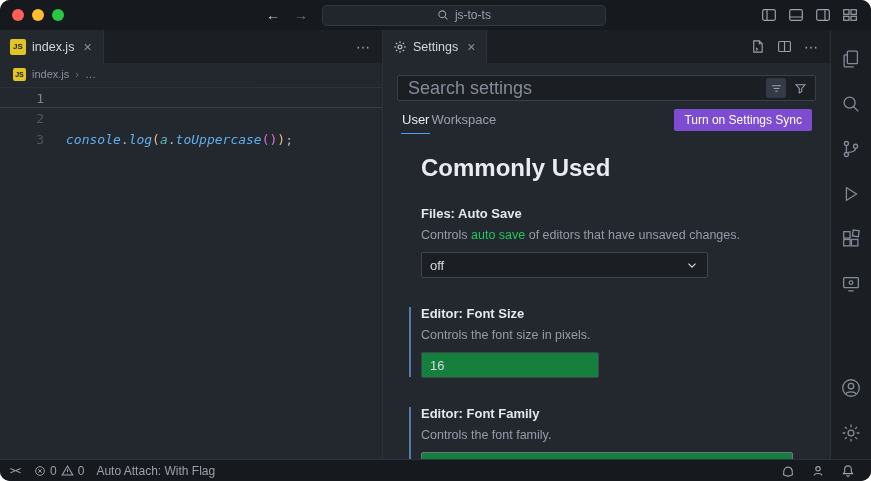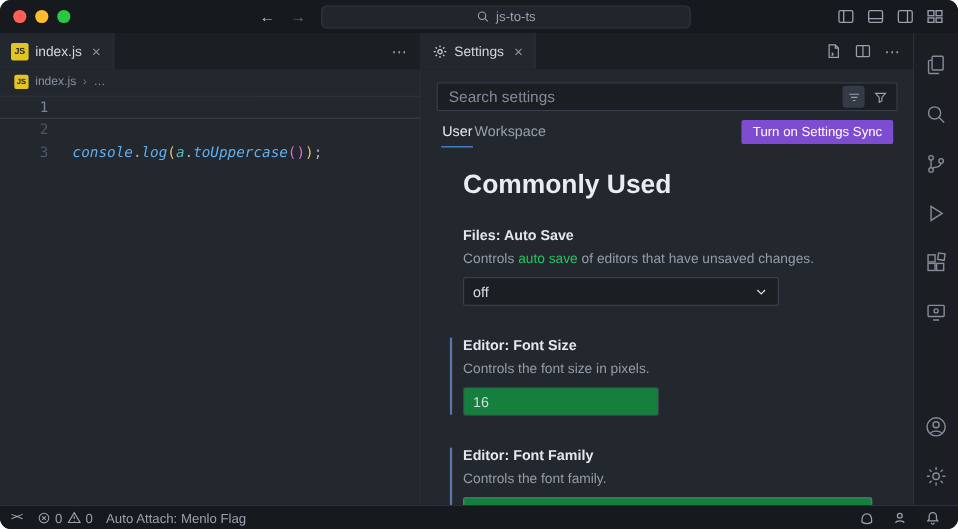--- a/index.html
+++ b/index.html
@@ -15,21 +15,21 @@
   
   .titlebar { flex:0 0 30px; background:#16191e; display:flex; align-items:center; }
   .traffic { display:flex; gap:8px; padding:0 10px 0 12px; }
   .light { width:12px; height:12px; border-radius:50%; display:inline-block; }
   .light.red { background:#ff5f57; } .light.yellow { background:#febc2e; } .light.green { background:#28c840; }
   .tb-spacer-a { flex:1.35; } .tb-spacer-b { flex:1; }
   .nav { display:flex; gap:14px; margin-right:14px; font-size:14px; }
   .nav-btn { color:#c3c9d3; cursor:default; }
   .nav-btn.fwd { color:#6b7280; }
   .search-pill {
-    width:336px; height:21px; background:#21252c; border:1px solid #33383f; border-radius:5px;
+    width:284px; height:21px; background:#21252c; border:1px solid #33383f; border-radius:5px;
     display:flex; align-items:center; justify-content:center; gap:6px;
     color:#9aa1ac; font-size:12px;
   }
   .layout-icons { display:flex; gap:11px; padding:0 13px; color:#9aa1ac; align-items:center; }
 
   
   .main { flex:1; display:flex; min-height:0; }
 
   .left-group { flex:0 0 383px; display:flex; flex-direction:column; border-right:1px solid #2b3039; background:#23272e; min-width:0; }
   .right-group { flex:1; display:flex; flex-direction:column; background:#23272e; min-width:0; }
@@ -63,21 +63,21 @@
   .tok-paren1 { color:#e6c07b; }
   .tok-paren2 { color:#d670d6; }
 
   
   .settings-pane { flex:1; display:flex; flex-direction:column; padding:0 14px; min-height:0; }
   .settings-search {
     margin-top:12px; flex:0 0 26px; background:#1b1e23; border:1px solid #3a404b; border-radius:2px;
     display:flex; align-items:center; padding:0 5px 0 8px;
   }
   .settings-search input {
-    flex:1; background:transparent; border:none; outline:none; color:#d7dae0; font-size:14px;
+    flex:1; background:transparent; border:none; outline:none; color:#d7dae0; font-size:18px;
     font-family:"Liberation Sans", sans-serif;
   }
   .settings-search input::placeholder { color:#848b98; }
   .search-action { width:20px; height:20px; display:flex; align-items:center; justify-content:center; color:#9aa1ac; margin-left:4px; border-radius:3px; }
   .search-action.boxed { background:#343b46; }
 
   .scope-row { flex:0 0 35px; display:flex; align-items:center; padding:2px 4px 0; }
   .scope-tab { font-size:13px; color:#9aa1ac; padding:7px 1px 6px; border-bottom:1px solid transparent; cursor:default; }
   .scope-tab.active { color:#e9ebf0; border-bottom-color:#4d9ef7; }
   .sync-btn {
@@ -365,21 +365,21 @@
       <span>0</span>
       <span>
         <svg width="13" height="13" viewBox="0 0 16 16" fill="none" stroke="currentColor" stroke-width="1.3">
             <path d="M8 2.5 14.5 13.5H1.5z"></path>
             <path d="M8 6.5v3.2"></path>
             <path d="M8 11.6v.8"></path>
           </svg>
       </span>
       <span>0</span>
     </span>
-    <span class="sb-item">Auto Attach: Menlo Flag</span>
+    <span class="sb-item">Auto Attach: With Flag</span>
     <span class="sb-right">
       <span class="sb-item">
         <svg width="14" height="14" viewBox="0 0 16 16" fill="none" stroke="currentColor" stroke-width="1.3">
             <path d="M3 10c0-4 2-6.5 5-6.5S13 6 13 10"></path>
             <path d="M3 10v2.2c1.5 1 3.2 1.6 5 1.6s3.5-.6 5-1.6V10"></path>
           </svg>
       </span>
       <span class="sb-item">
         <svg width="14" height="14" viewBox="0 0 16 16" fill="none" stroke="currentColor" stroke-width="1.3">
             <circle cx="8" cy="5.5" r="2.5"></circle>

